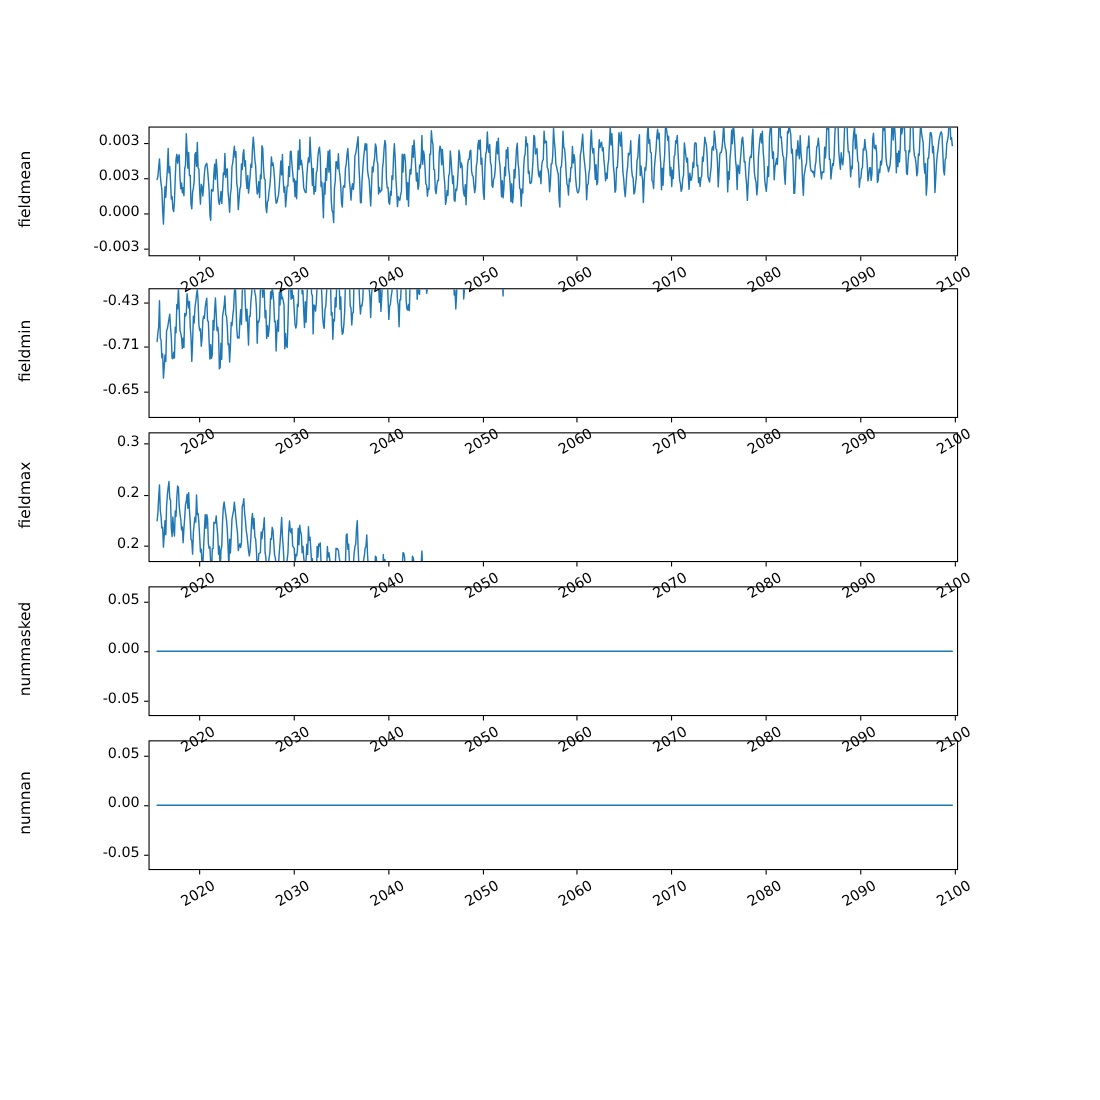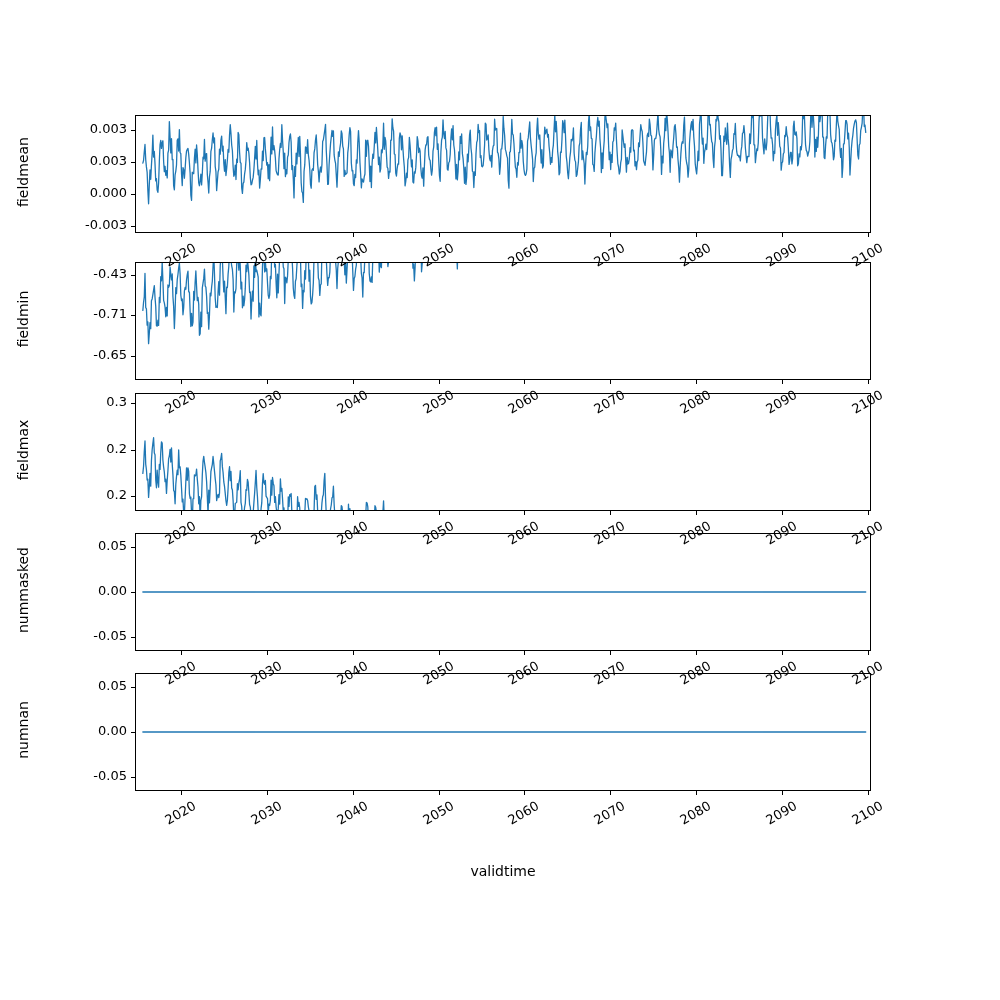--- a/index.html
+++ b/index.html
@@ -116,21 +116,20 @@
           <path d="M6.86 59.00 L731.71 59.00" fill="none" stroke="#1f77b4" stroke-width="1.3" stroke-linejoin="round" stroke-linecap="round"></path>
         </svg>
       </div>
       <div class="panel" style="left: 135px; top: 673px; width: 736px; height: 118px;">
         <svg class="plotsvg" viewBox="0 0 736 118" preserveAspectRatio="none">
           <path d="M6.86 59.00 L731.71 59.00" fill="none" stroke="#1f77b4" stroke-width="1.3" stroke-linejoin="round" stroke-linecap="round"></path>
         </svg>
       </div>
     </div>
 
-  <div class="xlabel" id="xaxis-label" style="left: 135px; width: 736px; top: 863px;">validtime</div>
 
 <div class="ytickmark" style="left: 131px; top: 225.824px;"></div>
     <div class="ytick" style="width: 62px; left: 65px; top: 216.824px;">-0.003</div>
     <div class="ytickmark" style="left: 131px; top: 193.932px;"></div>
     <div class="ytick" style="width: 62px; left: 65px; top: 184.932px;">0.000</div>
     <div class="ytickmark" style="left: 131px; top: 162.041px;"></div>
     <div class="ytick" style="width: 62px; left: 65px; top: 153.041px;">0.003</div>
     <div class="ytickmark" style="left: 131px; top: 130.149px;"></div>
     <div class="ytick" style="width: 62px; left: 65px; top: 121.149px;">0.003</div>
     <div class="ylabel" style="width: 160px; left: 3px; top: 164px; transform: rotate(-90deg) translateX(0px); margin-left: -60px;">fieldmean</div>

